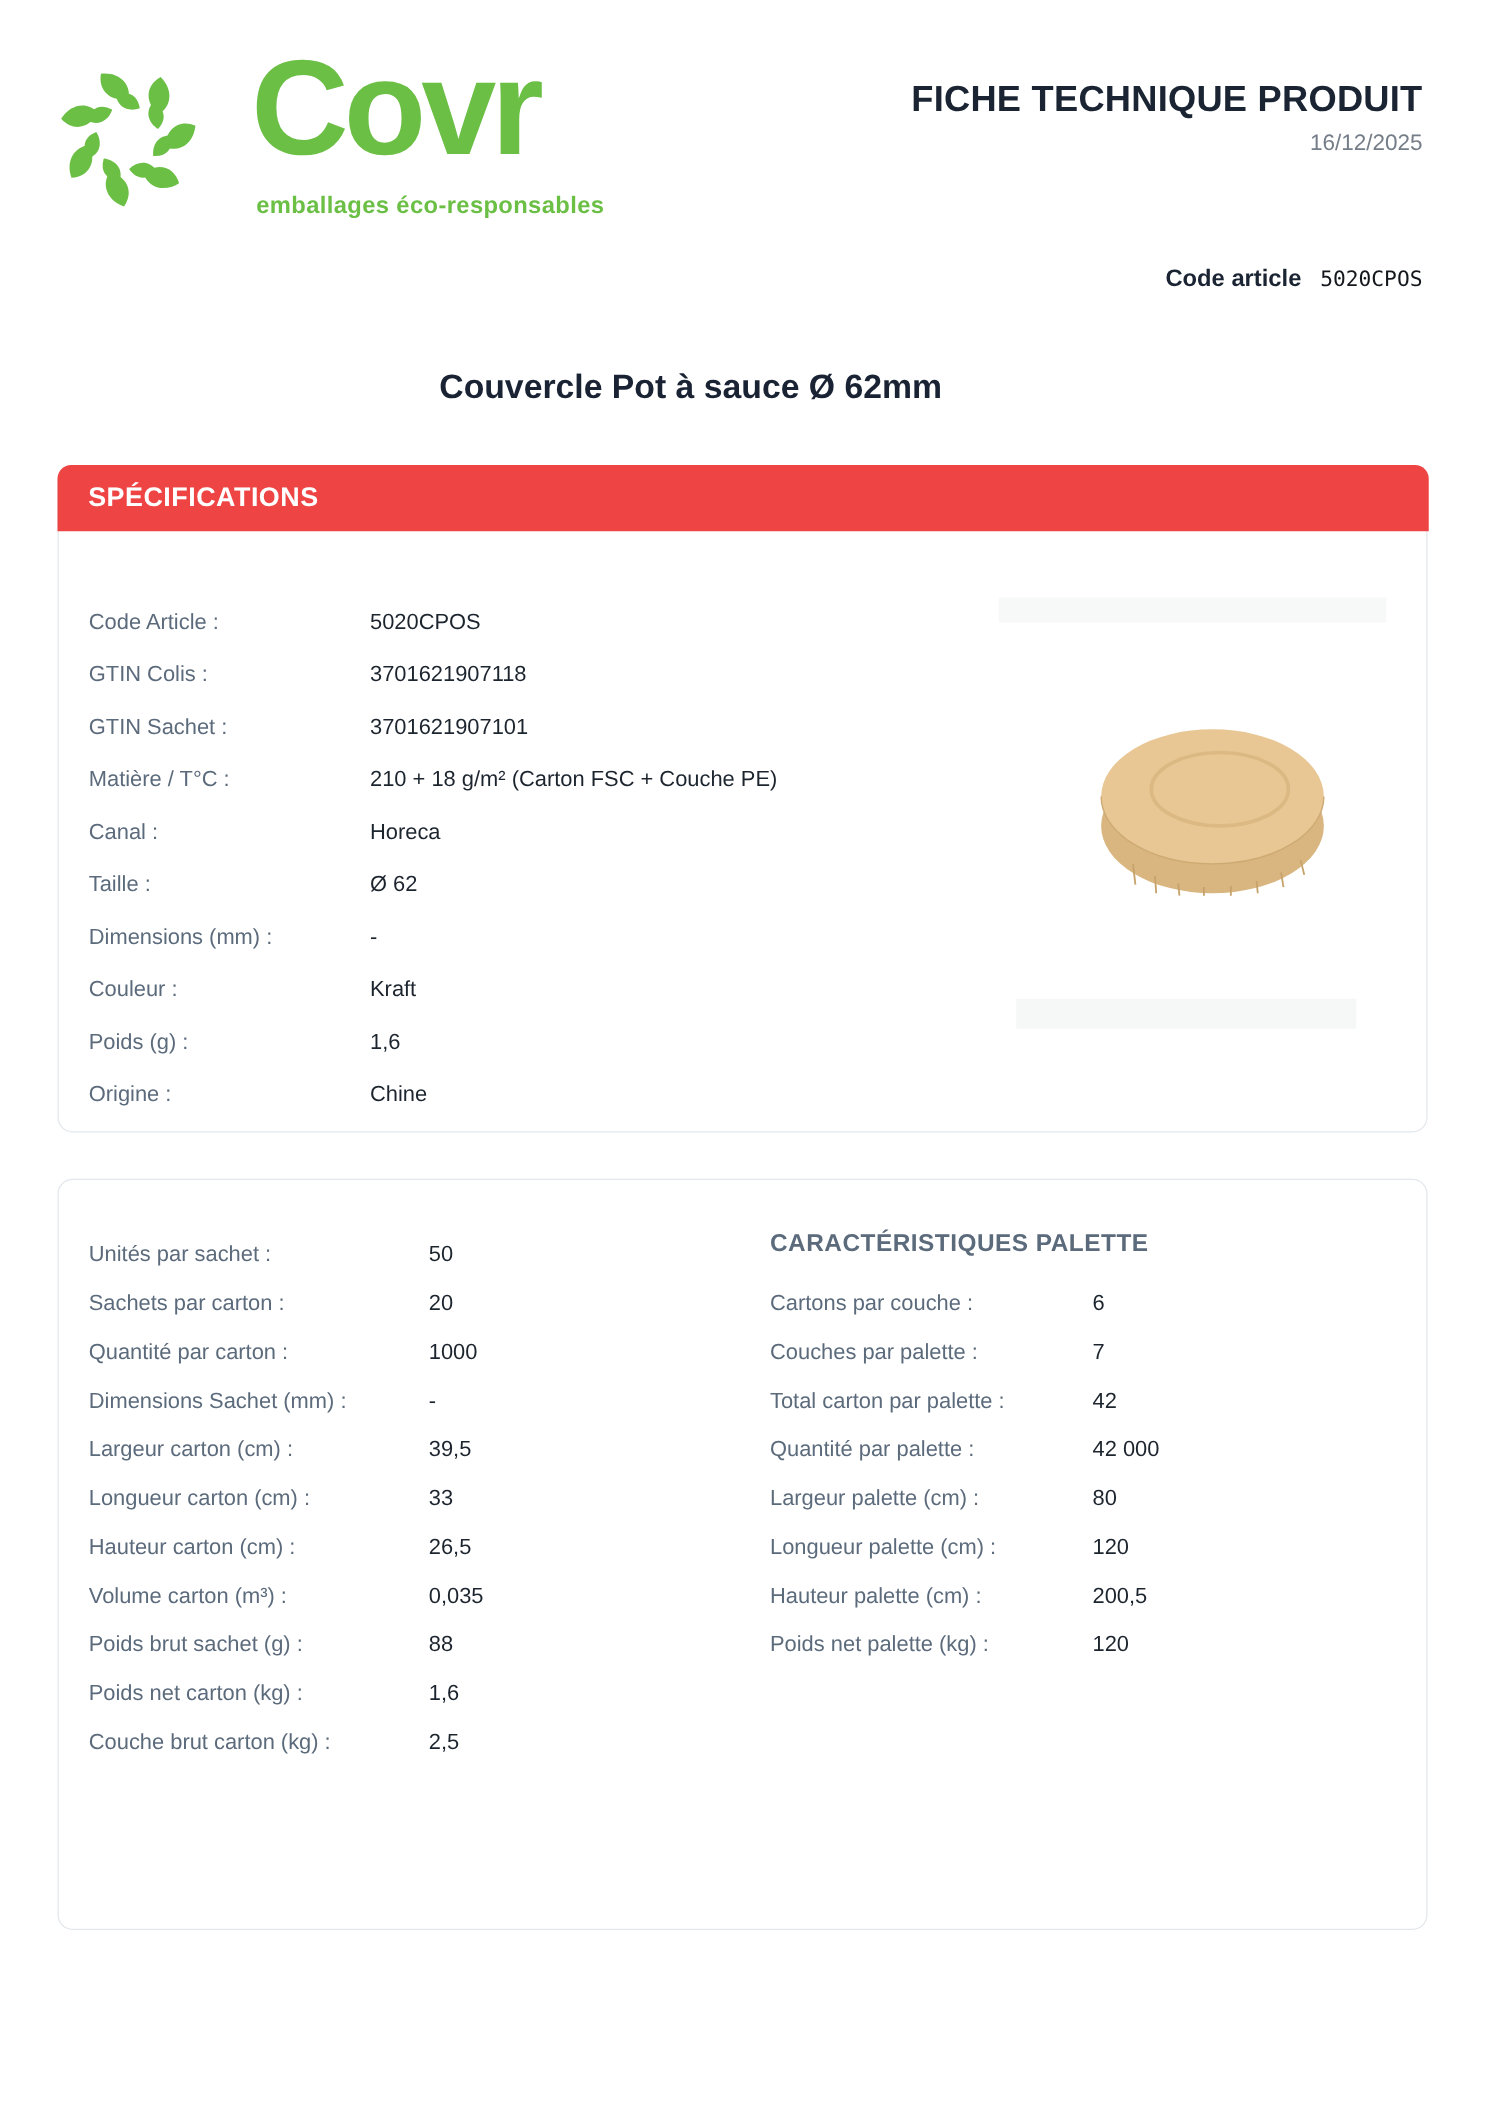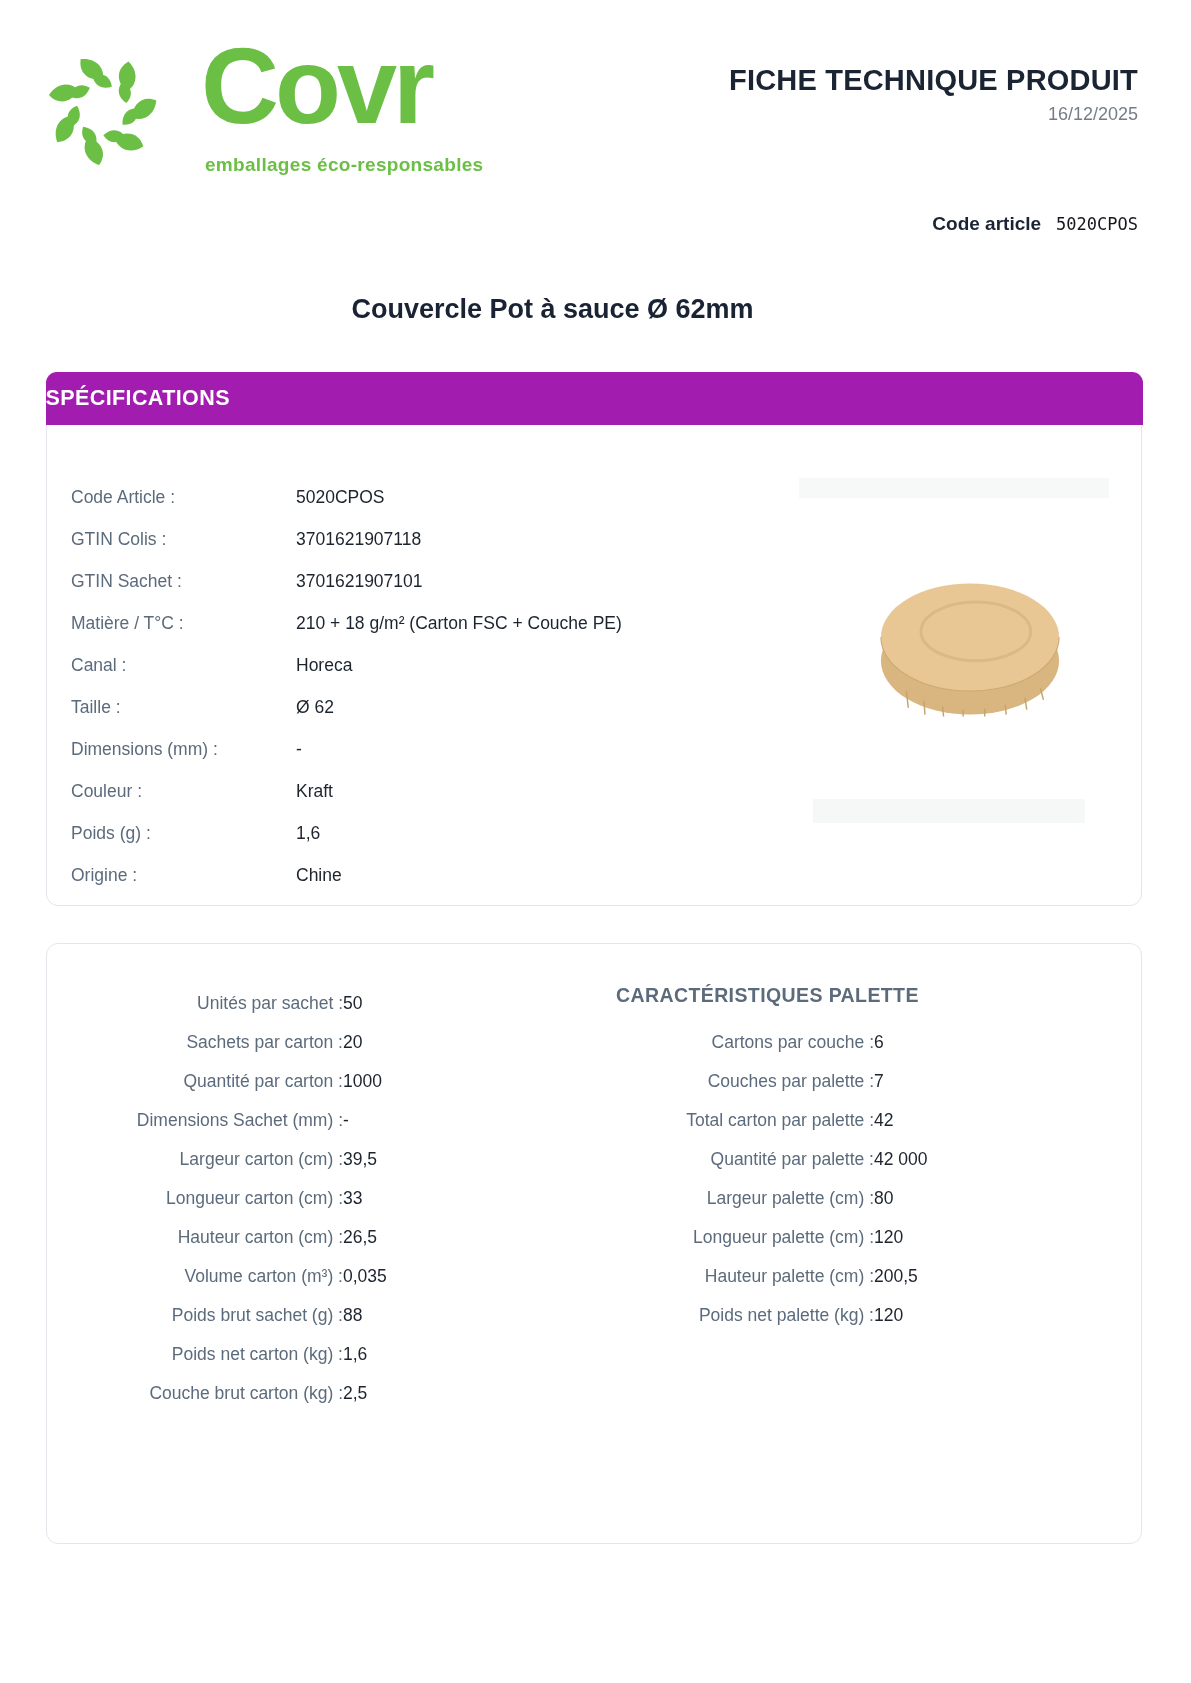--- a/index.html
+++ b/index.html
@@ -41,22 +41,22 @@
 
   
   .card{
     position:absolute;left:46px;width:1096px;background:#fff;
     border:1.5px solid #e3e7ec;border-radius:12px;box-sizing:border-box;
   }
   .card-spec{top:372px;height:534px;}
   .card-log{top:943px;height:601px;}
   .green-bar{
     margin:-1.5px -1.5px 0 -1.5px;height:53px;
-    background:#a21caf;border-radius:11px 11px 0 0;
-    display:flex;align-items:center;
+    background:#ef4444;border-radius:11px 11px 0 0;
+    display:flex;align-items:center;padding-left:25px;
     color:#ffffff;font-weight:bold;font-size:21.5px;letter-spacing:0.4px;
   }
 
   
   .spec-body{padding:52px 24px 10px 24px;position:relative;}
   .spec-row{height:42px;display:flex;align-items:center;font-size:17.5px;}
   .spec-row .lbl{width:225px;flex:none;color:#5c6b7c;}
   .spec-row .val{color:#1c242e;}
 
   
@@ -66,21 +66,21 @@
   .lid-svg{position:absolute;left:78px;top:102px;width:186px;height:138px;}
 
   
   .log-body{padding:40px 24px 40px 24px;}
   .log-grid{display:grid;grid-template-columns:1fr 1fr;column-gap:44px;}
   .col-title{
     font-size:19.5px;font-weight:bold;color:#5c6b7c;
     letter-spacing:0.4px;margin-bottom:17px;line-height:22px;
   }
   .log-row{height:39px;display:flex;align-items:center;font-size:17.5px;}
-  .log-row .lbl{flex:none;color:#5c6b7c;text-align:right;}
+  .log-row .lbl{flex:none;color:#5c6b7c;}
   .col-colis .log-row .lbl{width:272px;}
   .col-palette .log-row .lbl{width:258px;}
   .log-row .val{color:#1c242e;}
 </style>
 </head>
 <body>
 
 <div class="page">
 
   <div class="logo">

